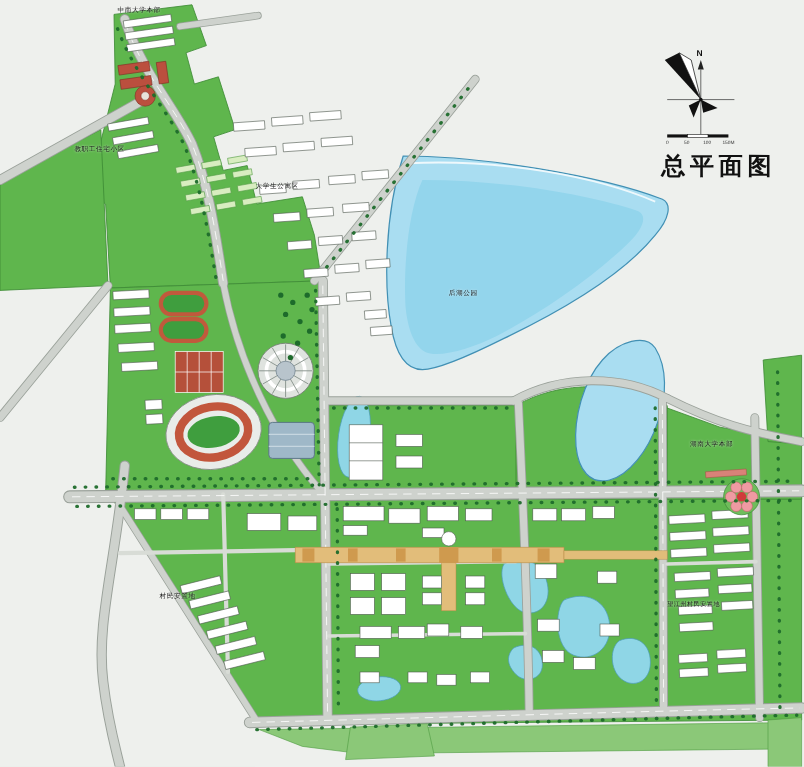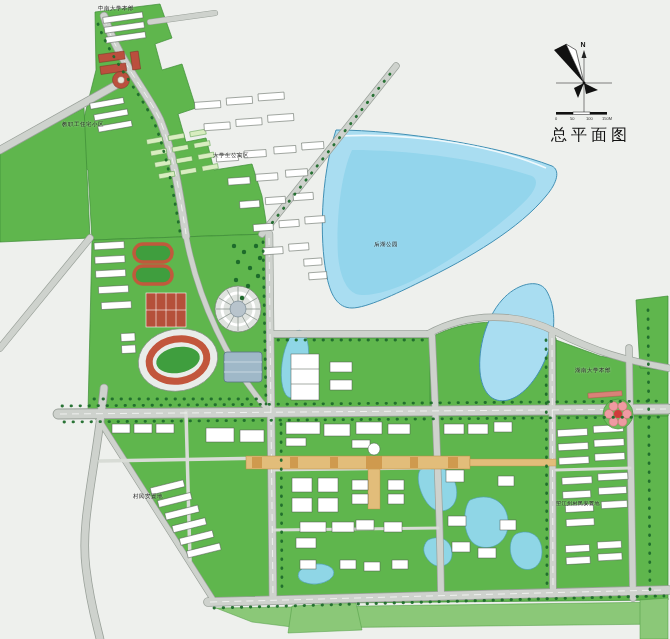--- a/index.html
+++ b/index.html
@@ -23,21 +23,21 @@
   .water{fill:#a9ddf1;stroke:#4290b4;stroke-width:1;}
   .water2{fill:#93d5ec;stroke:none;}
   .pond{fill:#8fd6e6;stroke:#4d9cb8;stroke-width:0.6;}
   
   .lab{
     position:absolute;font-size:5.5px;color:#141414;white-space:nowrap;
     letter-spacing:0.5px;text-shadow:0 0 2px rgba(255,255,255,.85);
     font-family:"Liberation Sans",sans-serif;
   }
   #plan-title{
-    position:absolute;left:551px;top:125px;font-size:16px;font-weight:normal;
+    position:absolute;left:551px;top:125px;font-size:20px;font-weight:bold;
     letter-spacing:4px;color:#111;font-family:"Liberation Serif",serif;
   }
   .tick{font-size:4px;fill:#333;font-family:"Liberation Sans",sans-serif;}
   .ntxt{font-size:7px;font-weight:bold;fill:#111;font-family:"Liberation Sans",sans-serif;}
 </style>
 </head>
 <body>
 
 <div id="stage">
 <svg width="670" height="639" viewBox="0 0 670 639">

